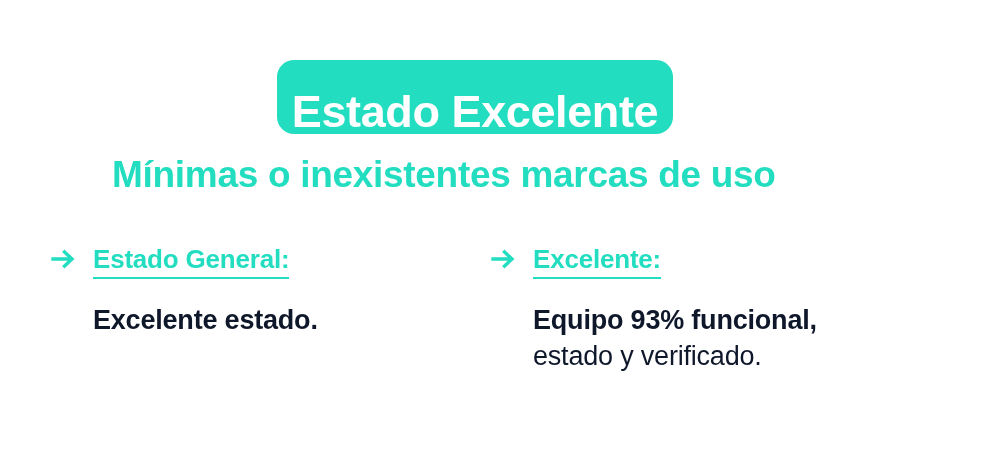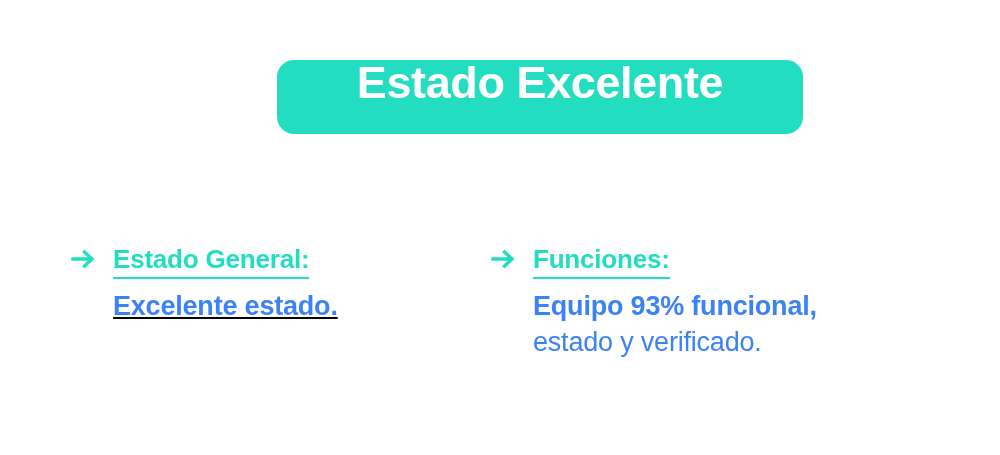--- a/index.html
+++ b/index.html
@@ -18,26 +18,26 @@
   .card {
     position: absolute;
     inset: 0;
   }
 
   
   .badge {
     position: absolute;
     left: 277px;
     top: 60px;
-    width: 526px;
+    width: 396px;
     height: 74px;
     background: #22ddc0;
     border-radius: 17px;
     display: flex;
-    align-items: flex-start;
+    align-items: flex-end;
     justify-content: center;
     box-sizing: border-box;
   }
   .badge-text {
     color: #ffffff;
     font-size: 45px;
     font-weight: bold;
     letter-spacing: -0.4px;
     line-height: 1;
     white-space: nowrap;
@@ -60,21 +60,21 @@
   .columns {
     position: absolute;
     left: 0;
     top: 244px;
     width: 1000px;
   }
   .col {
     position: absolute;
     top: 0;
   }
-  .col-left  { left: 69px;  width: 420px; text-decoration: underline; }
+  .col-left  { left: 49px;  width: 420px; }
   .col-right { left: 489px; width: 460px; }
 
   .col-head {
     display: flex;
     align-items: flex-start;
     gap: 14px;
   }
   .arrow-icon {
     color: #22ddc0;
     font-size: 27px;
@@ -96,38 +96,39 @@
     font-weight: bold;
     line-height: 30px;
     letter-spacing: -0.2px;
     display: inline-block;
     border-bottom: 2px solid #22ddc0;
     padding-bottom: 3px;
     white-space: nowrap;
   }
 
   .col-value {
-    color: #3b82f6;
+    color: #0f172a;
     font-size: 27px;
     line-height: 36px;
     letter-spacing: -0.2px;
-    margin-top: 9px;
+    margin-top: 23px;
   }
   .value-strong { font-weight: bold; display: block; white-space: nowrap; }
   .value-regular { font-weight: normal; display: block; white-space: nowrap; }
 </style>
 </head>
 <body>
 
 <div class="card">
 
   <div class="badge">
     <span class="badge-text">Estado Excelente</span>
   </div>
 
+  <div class="subtitle">Mínimas o inexistentes marcas de uso</div>
 
   <div class="columns">
 
     <div class="col col-left">
       <div class="col-head">
         <span class="arrow-icon">
           <svg width="30" height="30" viewBox="0 0 30 30" aria-hidden="true">
             <path d="M4 15 H22 M15.5 8 L23 15 L15.5 22" fill="none" stroke="#22ddc0" stroke-width="3.4" stroke-linecap="square" stroke-linejoin="miter"></path>
           </svg>
         </span>
@@ -141,21 +142,21 @@
     </div>
 
     <div class="col col-right">
       <div class="col-head">
         <span class="arrow-icon">
           <svg width="30" height="30" viewBox="0 0 30 30" aria-hidden="true">
             <path d="M4 15 H22 M15.5 8 L23 15 L15.5 22" fill="none" stroke="#22ddc0" stroke-width="3.4" stroke-linecap="square" stroke-linejoin="miter"></path>
           </svg>
         </span>
         <div class="col-body">
-          <span class="col-label">Funciones:</span>
+          <span class="col-label">Excelente:</span>
           <div class="col-value">
             <span class="value-strong">Equipo 93% funcional,</span>
             <span class="value-regular">estado y verificado.</span>
           </div>
         </div>
       </div>
     </div>
 
   </div>
 </div>

